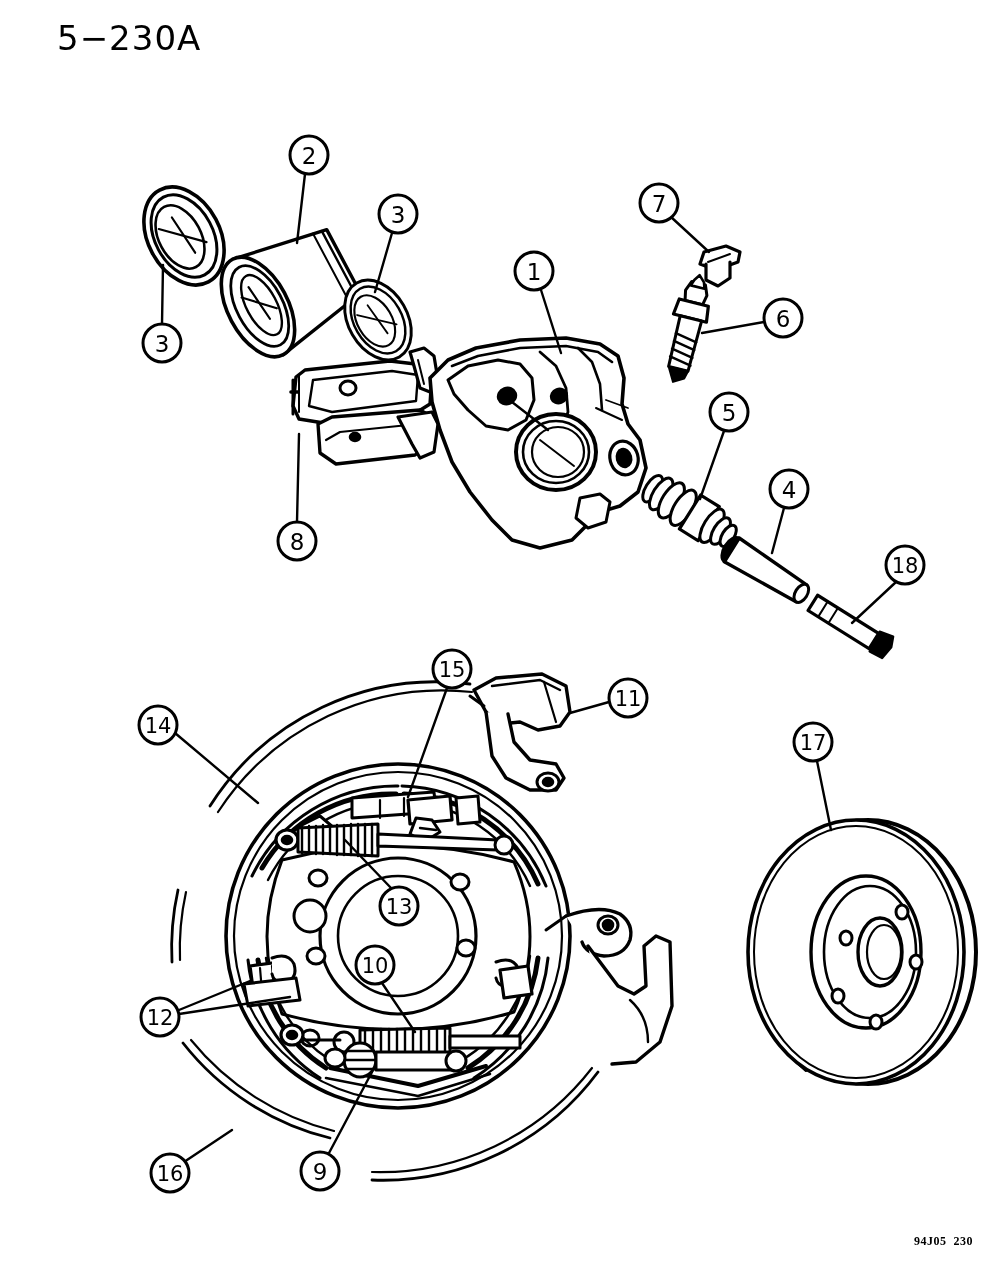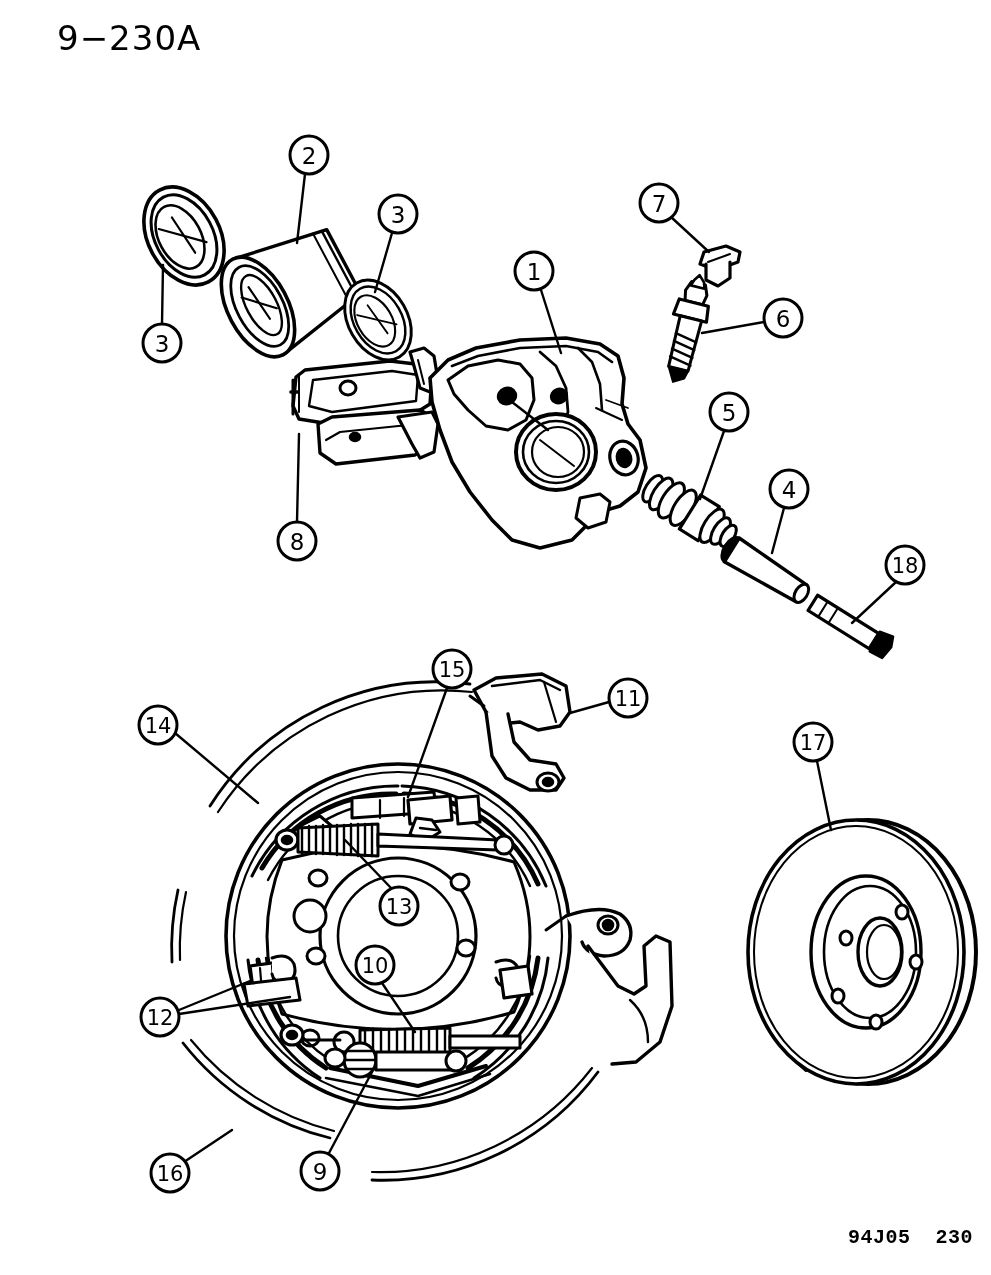--- a/index.html
+++ b/index.html
@@ -27,23 +27,23 @@
     font-weight: 400;
     letter-spacing: 1px;
     font-family: "DejaVu Sans", sans-serif;
     color: #000;
     white-space: pre;
   }
   #footer-code {
     position: absolute;
     right: 18px;
     bottom: 26px;
-    font-size: 20px;
+    font-size: 12px;
     font-weight: bold;
-    font-family: Liberation Mono, monospace;
+    font-family: Liberation Serif, serif;
     letter-spacing: 0.5px;
     color: #000;
     white-space: pre;
   }
   #artwork {
     position: absolute;
     left: 0;
     top: 0;
     width: 991px;
     height: 1275px;
@@ -58,21 +58,21 @@
   .callout-num.two-digit {
     font-size: 21px;
   }
   svg text { user-select: none; }
 </style>
 </head>
 <body>
 
 <div id="page">
 
-  <div id="page-title">9−230A</div>
+  <div id="page-title">5−230A</div>
 
   <svg id="artwork" viewBox="0 0 991 1275" xmlns="http://www.w3.org/2000/svg">
 
     <defs>
       <g id="g-seal-ring">
         <ellipse cx="0" cy="0" rx="36" ry="52" fill="#fff" stroke="#000" stroke-width="3.6"></ellipse>
         <ellipse cx="0" cy="0" rx="29" ry="44" fill="#fff" stroke="#000" stroke-width="3"></ellipse>
         <ellipse cx="-4" cy="-1" rx="21" ry="34" fill="#fff" stroke="#000" stroke-width="2.6"></ellipse>
         <path d="M -19 -18 L 17 16" stroke="#000" stroke-width="2.2" fill="none"></path>
         <path d="M -2 -22 L 2 20" stroke="#000" stroke-width="2.2" fill="none"></path>

